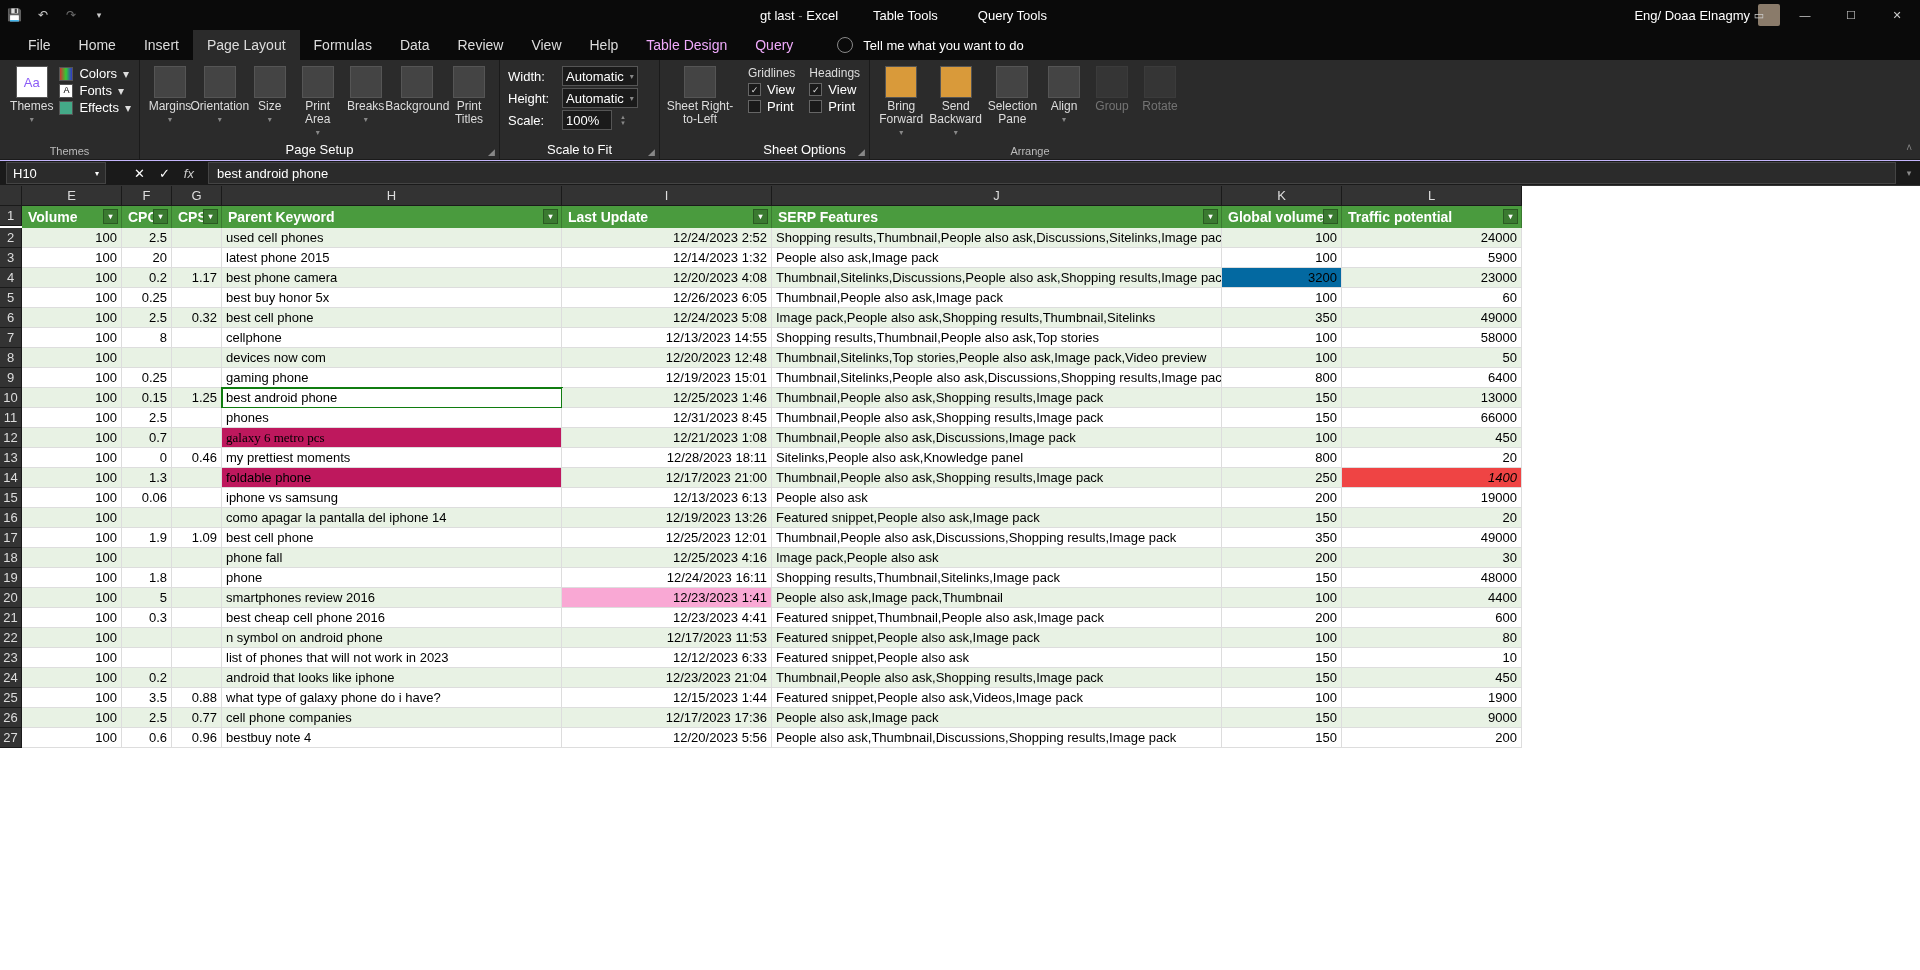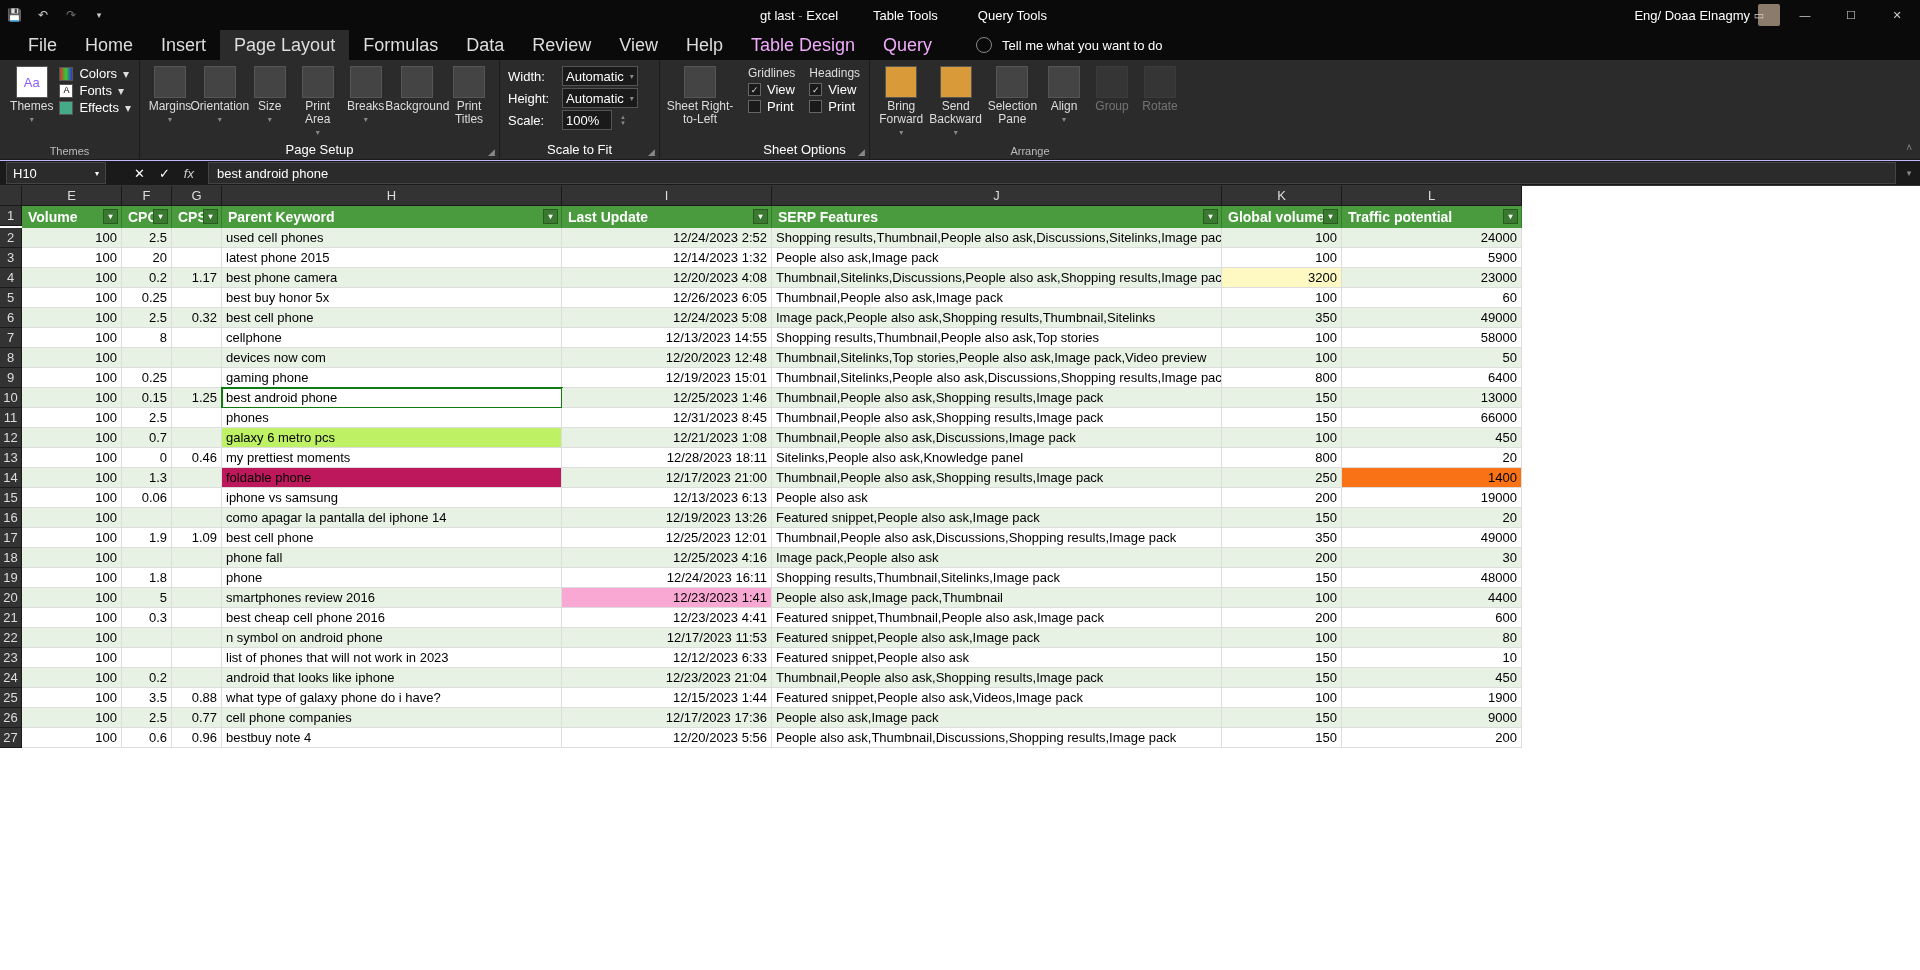--- a/index.html
+++ b/index.html
@@ -12,21 +12,21 @@
 .center-labels{position:absolute;left:50%;transform:translateX(-50%);display:flex;gap:40px;color:#999;font-size:12px}
 .doc-title{position:absolute;left:760px;color:#ccc;font-size:13px}
 .doc-title .dash{color:#888}
 .right-user{position:absolute;right:140px;display:flex;align-items:center;gap:8px;color:#ccc;font-size:12px}
 .avatar{width:22px;height:22px;background:#8a7b6a;border-radius:2px}
 .win-controls{position:absolute;right:0;display:flex}
 .win-controls div{width:46px;height:30px;display:flex;align-items:center;justify-content:center;color:#ccc;font-size:11px}
 
 
 .tabs{height:30px;background:#0a0a0a;display:flex;align-items:stretch;padding-left:14px}
-.tab{padding:0 14px;display:flex;align-items:center;color:#ddd;font-size:18px}
+.tab{padding:0 14px;display:flex;align-items:center;color:#ddd;font-size:14px}
 .tab.file{color:#ddd}
 .tab.active{background:#2b2b2b}
 .tab.dim{color:#f0abfc}
 .tell-me{display:flex;align-items:center;gap:10px;margin-left:30px;color:#999}
 .bulb{width:16px;height:16px;border:1px solid #888;border-radius:50%}
 
 
 .ribbon{height:100px;background:#2b2b2b;display:flex;border-bottom:1px solid #1a1a1a;position:relative}
 .group{border-right:1px solid #1a1a1a;display:flex;flex-direction:column;padding:4px 8px 2px}
 .group-body{flex:1;display:flex;align-items:flex-start;gap:4px}
@@ -337,21 +337,21 @@
       <div class="cell ">People also ask,Image pack</div>
       <div class="cell num">100</div>
       <div class="cell num">5900</div>
       <div class="rowhdr">4</div>
       <div class="cell num" style="background: rgb(232, 242, 228);">100</div>
       <div class="cell num" style="background: rgb(232, 242, 228);">0.2</div>
       <div class="cell num" style="background: rgb(232, 242, 228);">1.17</div>
       <div class="cell " style="background: rgb(232, 242, 228);">best phone camera</div>
       <div class="cell num" style="background: rgb(232, 242, 228);">12/20/2023 4:08</div>
       <div class="cell " style="background: rgb(232, 242, 228);">Thumbnail,Sitelinks,Discussions,People also ask,Shopping results,Image pack</div>
-      <div class="cell num" style="background: #fef9c3;">3200</div>
+      <div class="cell num" style="background: #0369a1;">3200</div>
       <div class="cell num" style="background: rgb(232, 242, 228);">23000</div>
       <div class="rowhdr">5</div>
       <div class="cell num">100</div>
       <div class="cell num">0.25</div>
       <div class="cell num"></div>
       <div class="cell ">best buy honor 5x</div>
       <div class="cell num">12/26/2023 6:05</div>
       <div class="cell ">Thumbnail,People also ask,Image pack</div>
       <div class="cell num">100</div>
       <div class="cell num">60</div>
@@ -406,21 +406,21 @@
       <div class="cell num"></div>
       <div class="cell ">phones</div>
       <div class="cell num">12/31/2023 8:45</div>
       <div class="cell ">Thumbnail,People also ask,Shopping results,Image pack</div>
       <div class="cell num">150</div>
       <div class="cell num">66000</div>
       <div class="rowhdr">12</div>
       <div class="cell num" style="background: rgb(232, 242, 228);">100</div>
       <div class="cell num" style="background: rgb(232, 242, 228);">0.7</div>
       <div class="cell num" style="background: rgb(232, 242, 228);"></div>
-      <div class="cell " style="background: #bef264;">galaxy 6 metro pcs</div>
+      <div class="cell " style="background: #be185d; font-family: Liberation Serif, serif;">galaxy 6 metro pcs</div>
       <div class="cell num" style="background: rgb(232, 242, 228);">12/21/2023 1:08</div>
       <div class="cell " style="background: rgb(232, 242, 228);">Thumbnail,People also ask,Discussions,Image pack</div>
       <div class="cell num" style="background: rgb(232, 242, 228);">100</div>
       <div class="cell num" style="background: rgb(232, 242, 228);">450</div>
       <div class="rowhdr">13</div>
       <div class="cell num">100</div>
       <div class="cell num">0</div>
       <div class="cell num">0.46</div>
       <div class="cell ">my prettiest moments</div>
       <div class="cell num">12/28/2023 18:11</div>
@@ -428,21 +428,21 @@
       <div class="cell num">800</div>
       <div class="cell num">20</div>
       <div class="rowhdr">14</div>
       <div class="cell num" style="background: rgb(232, 242, 228);">100</div>
       <div class="cell num" style="background: rgb(232, 242, 228);">1.3</div>
       <div class="cell num" style="background: rgb(232, 242, 228);"></div>
       <div class="cell " style="background: #be185d;">foldable phone</div>
       <div class="cell num" style="background: rgb(232, 242, 228);">12/17/2023 21:00</div>
       <div class="cell " style="background: rgb(232, 242, 228);">Thumbnail,People also ask,Shopping results,Image pack</div>
       <div class="cell num" style="background: rgb(232, 242, 228);">250</div>
-      <div class="cell num" style="background: #f97316;">1400</div>
+      <div class="cell num" style="background: #ef4444; font-style: italic;">1400</div>
       <div class="rowhdr">15</div>
       <div class="cell num">100</div>
       <div class="cell num">0.06</div>
       <div class="cell num"></div>
       <div class="cell ">iphone vs samsung</div>
       <div class="cell num">12/13/2023 6:13</div>
       <div class="cell ">People also ask</div>
       <div class="cell num">200</div>
       <div class="cell num">19000</div>
       <div class="rowhdr">16</div>

